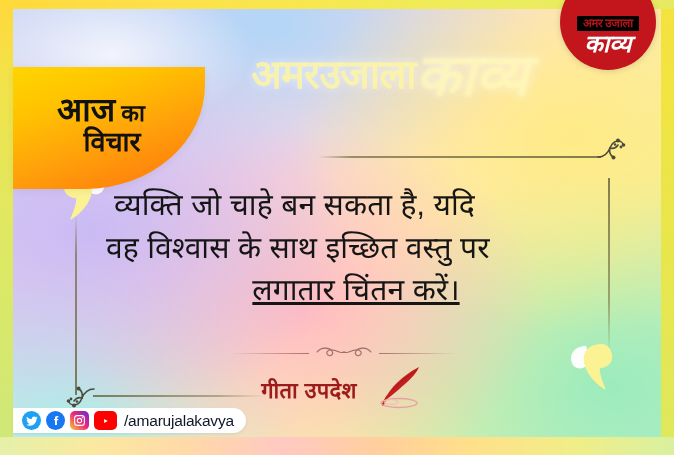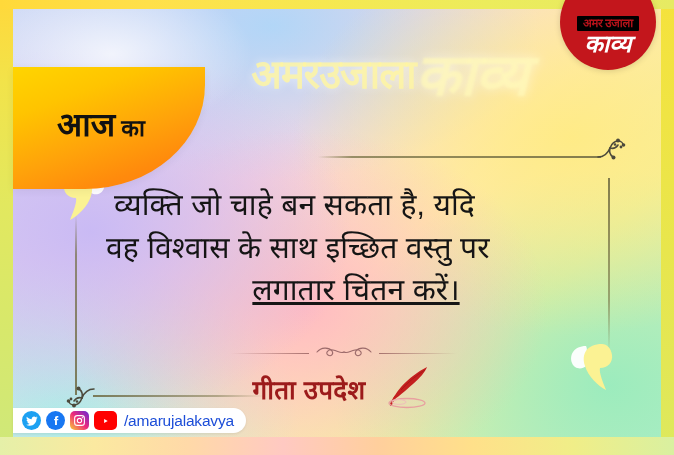--- a/index.html
+++ b/index.html
@@ -94,35 +94,35 @@
   .quote-line.l2{text-align:left;padding-left:8px;}
   .quote-line.l3{text-decoration:underline;}
 
   
   .attrib-wrap{position:absolute;left:86px;top:346px;width:516px;z-index:4;}
   .divider{position:relative;height:14px;display:flex;align-items:center;justify-content:center;}
   .divider .dl{height:1px;width:78px;background:linear-gradient(90deg,rgba(150,90,90,0),rgba(140,85,85,.75));}
   .divider .dr{height:1px;width:78px;background:linear-gradient(90deg,rgba(140,85,85,.75),rgba(150,90,90,0));}
   .divider .orn{margin:0 4px;}
   .attrib-row{display:flex;align-items:center;justify-content:center;margin-top:4px;}
-  .attrib-name{font-size:26px;font-weight:700;color:#9c1b1b;letter-spacing:.3px;}
+  .attrib-name{font-size:22px;font-weight:700;color:#9c1b1b;letter-spacing:.3px;}
   .quill{margin-left:18px;}
 
   
   .social{position:absolute;left:13px;bottom:22px;z-index:6;
     background:#fff;border-top-right-radius:16px;border-bottom-right-radius:16px;
     padding:3px 12px 3px 9px;display:flex;align-items:center;gap:5px;
     box-shadow:0 1px 3px rgba(0,0,0,.08);}
   .s-icon{width:19px;height:19px;border-radius:50%;display:flex;align-items:center;
     justify-content:center;flex:none;}
   .s-tw{background:#1da1f2;}
   .s-fb{background:#1877f2;}
   .s-ig{border-radius:5px;background:linear-gradient(45deg,#f9ce34 0%,#ee2a7b 50%,#6228d7 100%);}
   .s-yt{background:#ff0000;border-radius:5px;width:23px;}
-  .s-handle{font-size:15.5px;color:#1d4ed8;margin-left:2px;letter-spacing:-.2px;}
+  .s-handle{font-size:15.5px;color:#0f172a;margin-left:2px;letter-spacing:-.2px;}
 </style>
 </head>
 <body>
 
 <div id="poster">
 
   <div class="bg">
     <div class="bg-base"></div>
     <div class="bg-sheen"></div>
   </div>
@@ -130,20 +130,21 @@
   <div class="watermark">
     <div class="wm-top">अमरउजाला</div>
     <div class="wm-bot">काव्य</div>
   </div>
 
   <div class="badge">
     <div class="badge-inner">
       <div class="badge-l1">
         <span>आज</span><span class="small">का</span>
       </div>
+      <div class="badge-l2">विचार</div>
     </div>
   </div>
 
   <div class="logo">
     <div class="logo-bar">अमर उजाला</div>
     <div class="logo-word">काव्य</div>
   </div>
 
   <div class="frame-top-line"></div>
   <div class="frame-right-line"></div>

